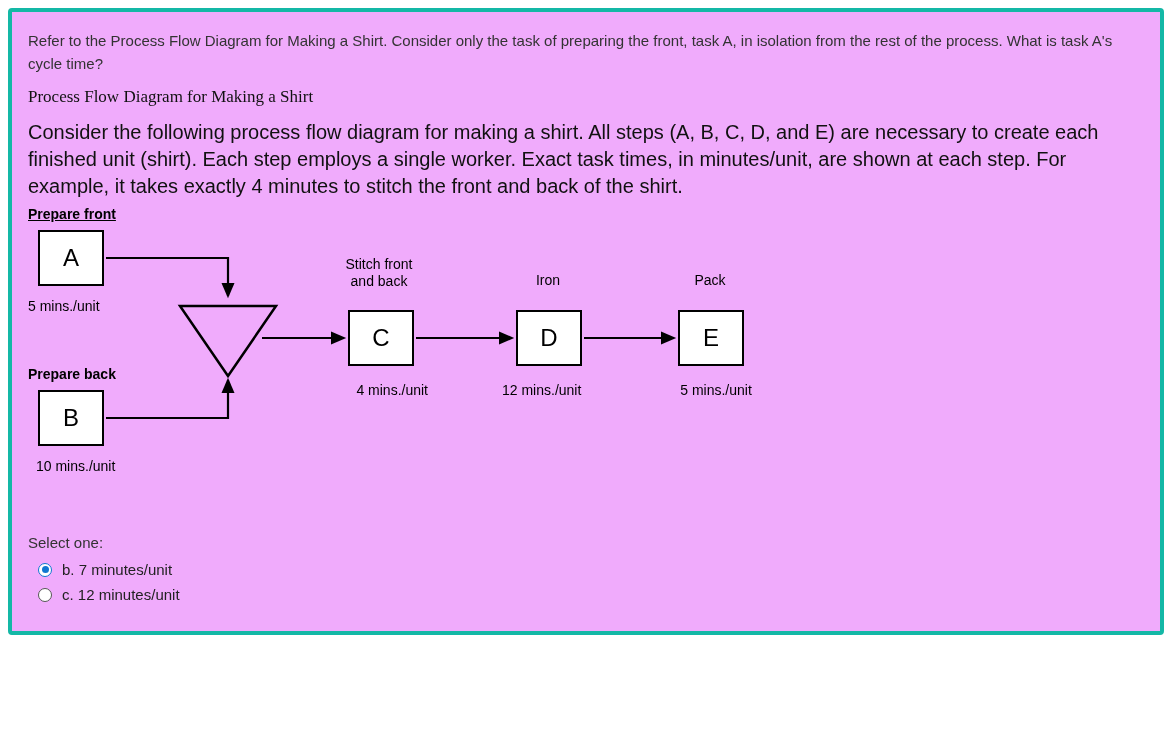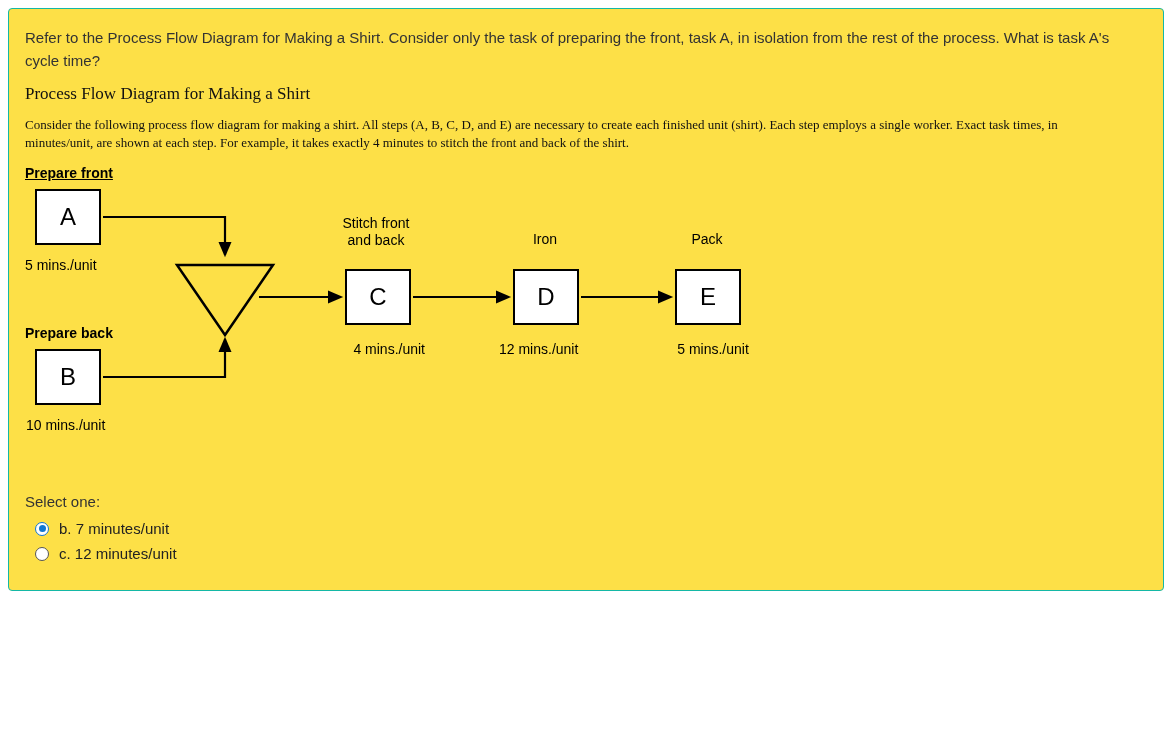--- a/index.html
+++ b/index.html
@@ -4,45 +4,45 @@
 <style>
   * { box-sizing: border-box; margin: 0; padding: 0; }
   body {
     font-family: Arial, Helvetica, sans-serif;
     background: #fff;
     padding: 8px;
     font-size: 15px;
     color: #222;
   }
   .card {
-    background: #fde047;
-    border: 1px solid #14b8a6;
+    background: #f0abfc;
+    border: 4px solid #14b8a6;
     border-radius: 4px;
     padding: 18px 16px 20px 16px;
     width: 1156px;
   }
   .question-prompt {
     font-size: 15px;
     line-height: 1.5;
     margin-bottom: 12px;
     color: #333;
     font-family: Arial, sans-serif;
   }
   .diagram-title {
     font-family: Georgia, 'Times New Roman', serif;
     font-size: 17px;
     margin-bottom: 12px;
     color: #111;
   }
   .diagram-desc {
-    font-family: Liberation Serif, serif;
-    font-size: 13px;
+    font-family: Liberation Sans, sans-serif;
+    font-size: 20px;
     line-height: 1.35;
     color: #111;
-    margin-bottom: 14px;
+    margin-bottom: 6px;
     max-width: 1100px;
   }
   .diagram-area {
     position: relative;
     width: 1100px;
     height: 300px;
     font-family: Arial, sans-serif;
     color: #000;
   }
   .lbl {
@@ -123,21 +123,21 @@
   <p class="diagram-desc">Consider the following process flow diagram for making a shirt. All steps (A, B, C, D, and E) are necessary to create each finished unit (shirt). Each step employs a single worker. Exact task times, in minutes/unit, are shown at each step. For example, it takes exactly 4 minutes to stitch the front and back of the shirt.</p>
 
   <div class="diagram-area">
 
     <div class="lbl" style="left:0; top:0;text-decoration:underline;">Prepare front</div>
     <div class="box" style="left:10px; top:24px;">A</div>
     <div class="time-lbl" style="left:0; top:92px;">5 mins./unit</div>
 
     <div class="lbl" style="left:0; top:160px;">Prepare back</div>
     <div class="box" style="left:10px; top:184px;">B</div>
-    <div class="time-lbl" style="left:1px; top:252px;">10 mins./unit</div>
+    <div class="time-lbl" style="left:8px; top:252px;">10 mins./unit</div>
 
     <div class="lbl-top" style="left:296px; top:50px; width:110px; white-space:pre-line; line-height:1.2;">Stitch front
 and back</div>
     <div class="box" style="left:320px; top:104px;">C</div>
     <div class="time-lbl" style="left:310px; top:176px; text-align:right; width:90px;">4 mins./unit</div>
 
     <div class="lbl-top" style="left:490px; top:66px; width:60px;">Iron</div>
     <div class="box" style="left:488px; top:104px;">D</div>
     <div class="time-lbl" style="left:474px; top:176px; text-align:left; width:100px;">12 mins./unit</div>
 

